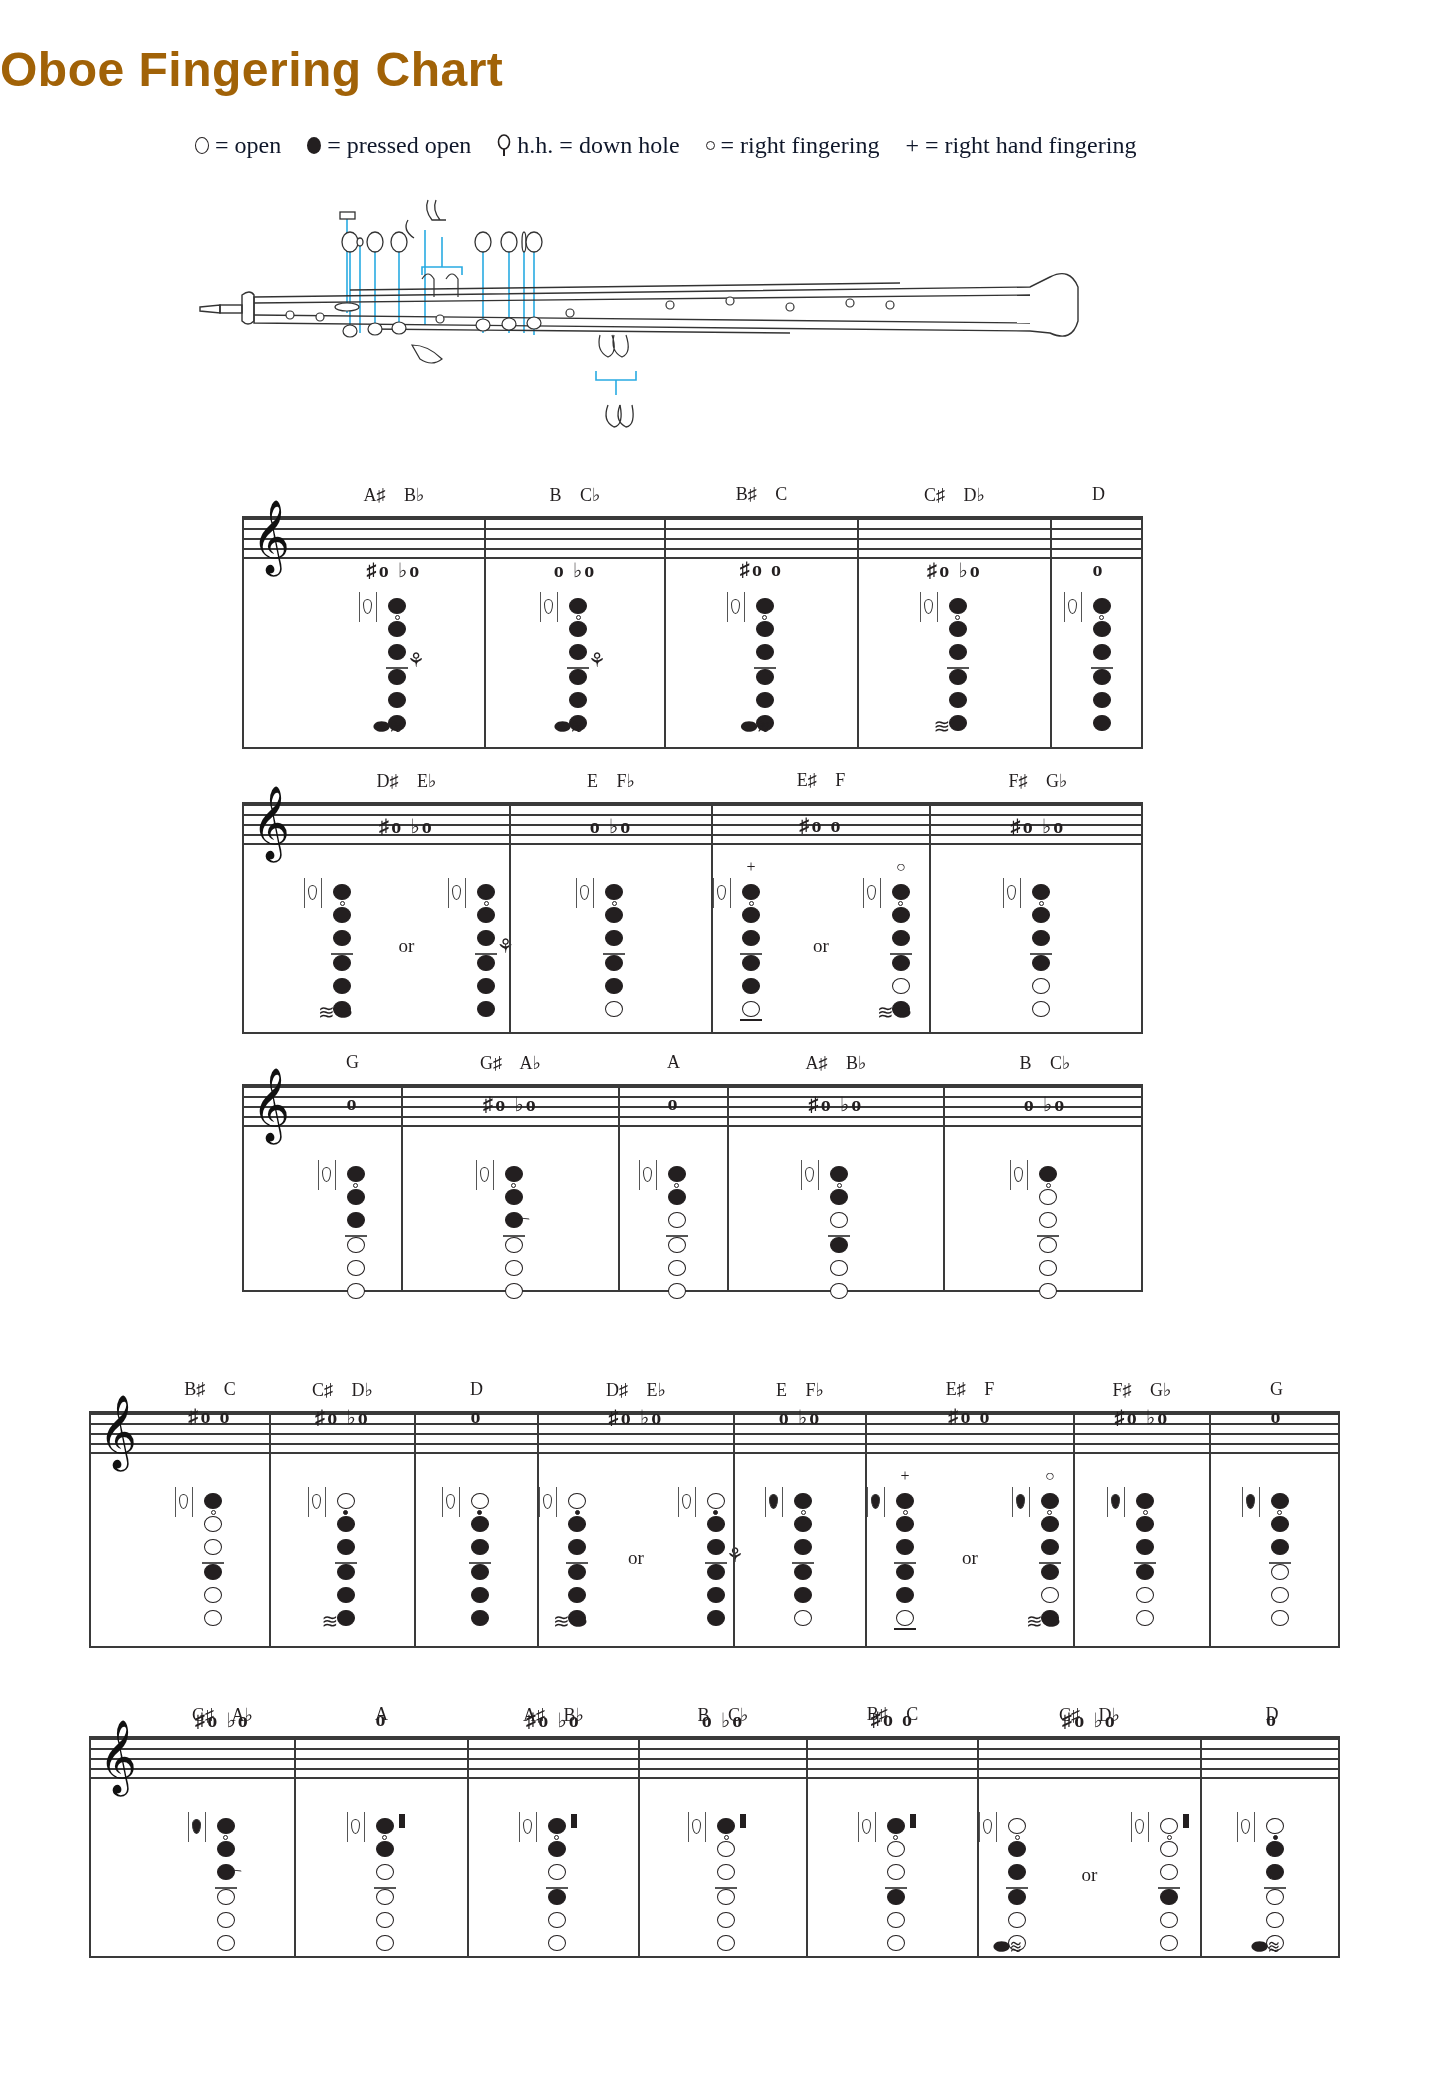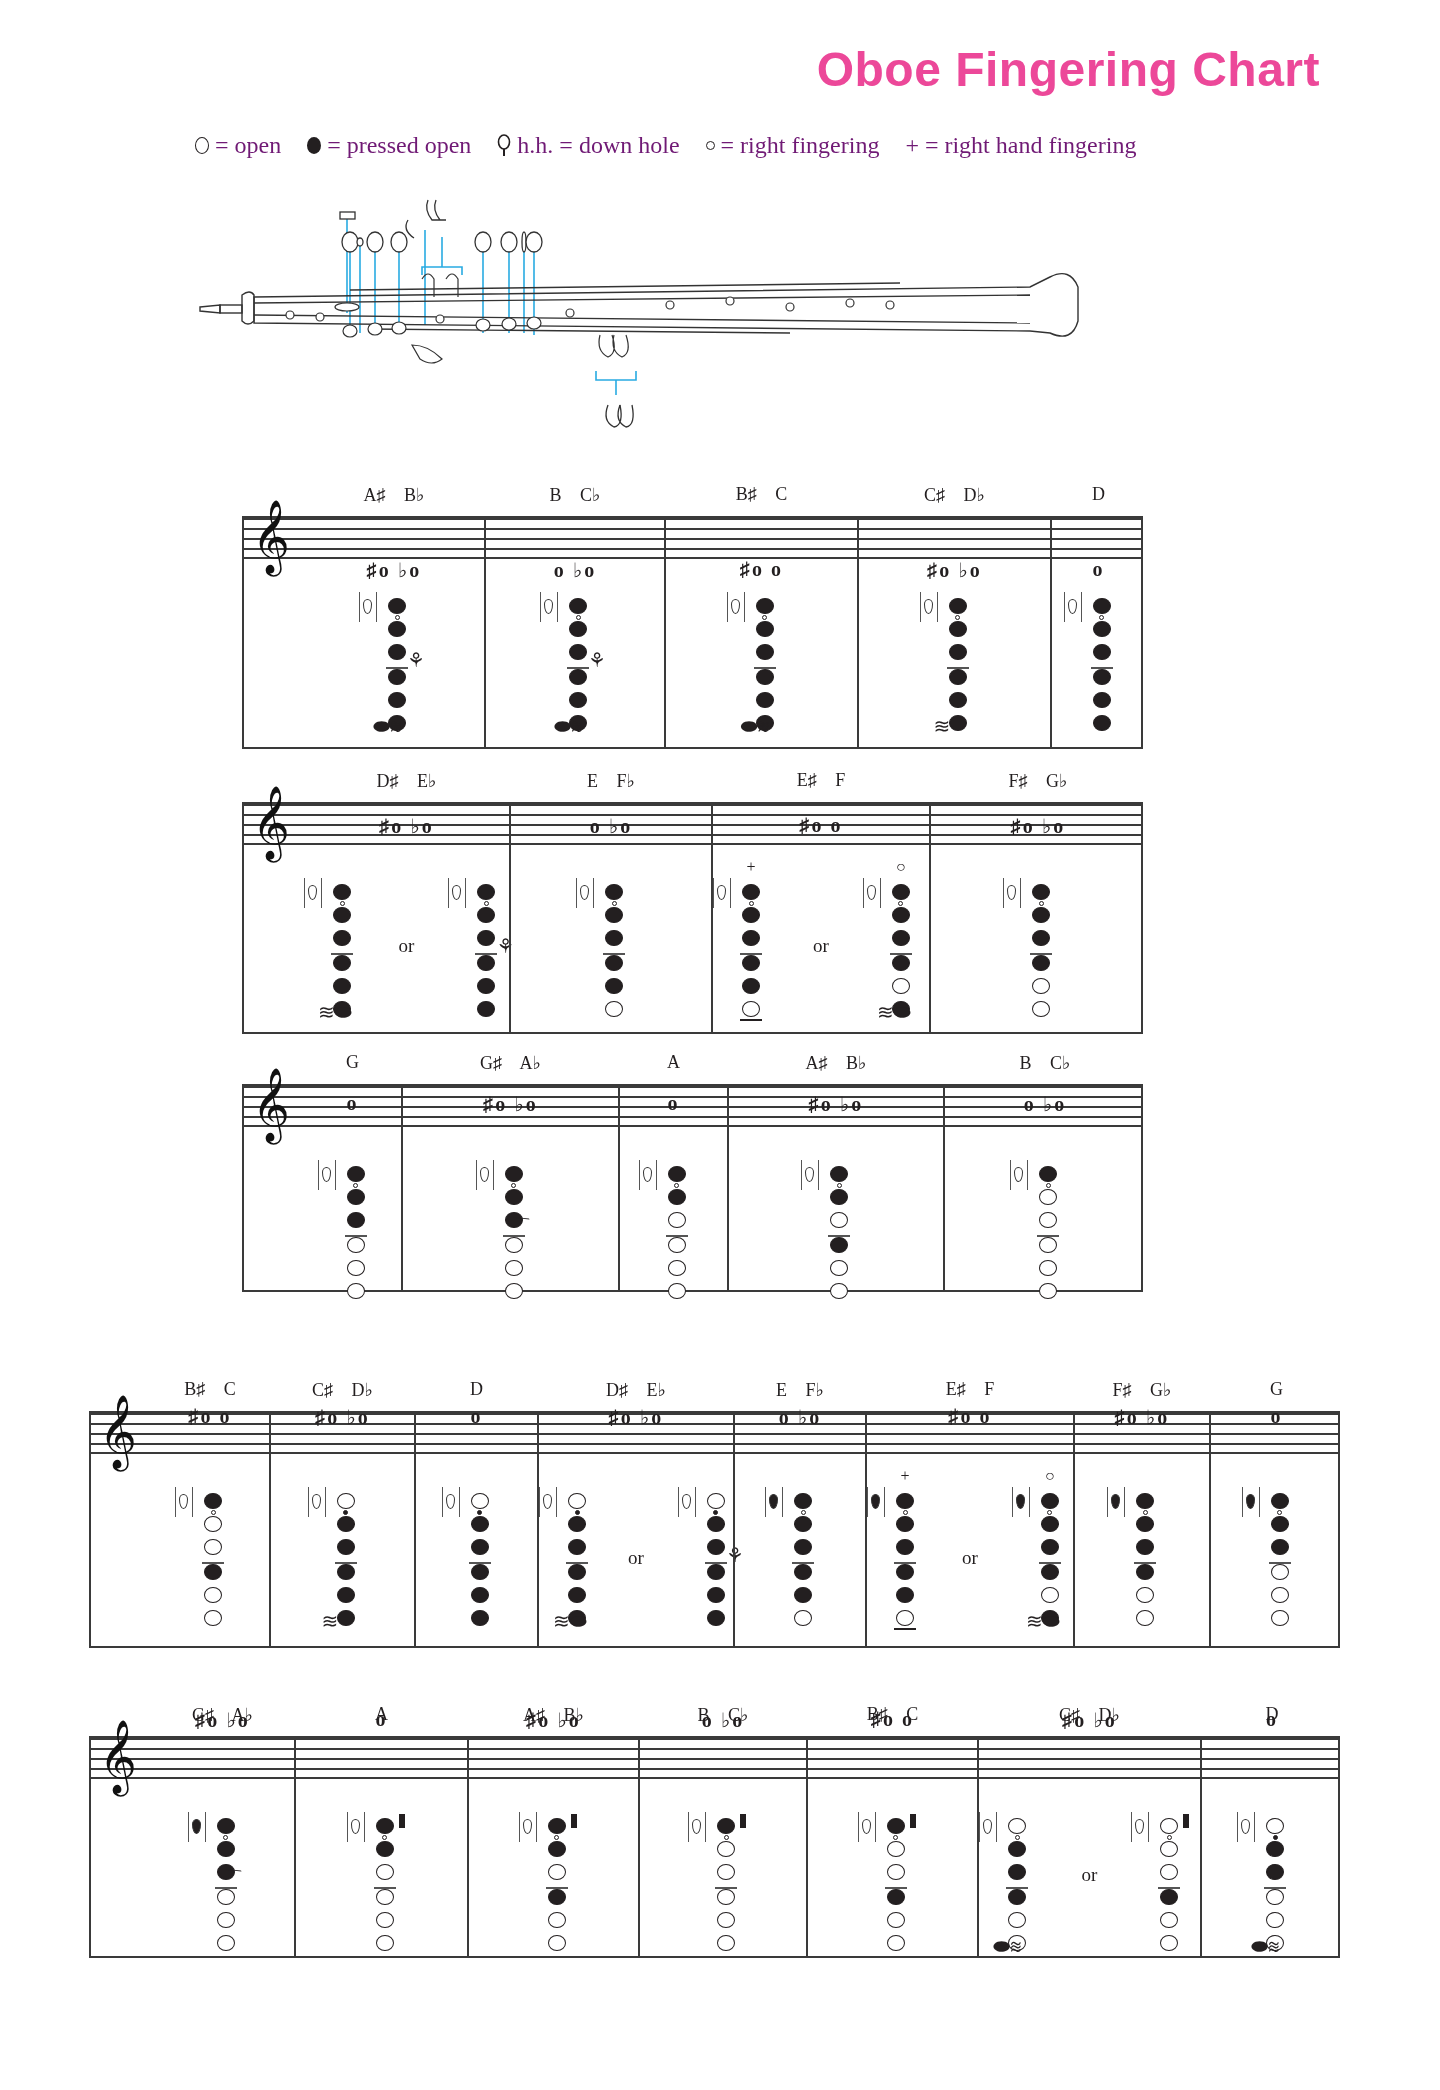--- a/index.html
+++ b/index.html
@@ -1,22 +1,22 @@
 <!DOCTYPE html>
 <html><head>
 <meta charset="utf-8">
 <style>
   html, body { margin: 0; padding: 0; background: #ffffff; }
   body { width: 1440px; height: 2090px; position: relative; overflow: hidden;
          font-family: "Liberation Serif", "DejaVu Serif", serif; color: #231f20; }
-  .title { position: absolute; left: 0; width: 1320px; top: 42px; text-align: right;
+  .title { position: absolute; left: 0; width: 1320px; top: 42px; text-align: left;
            font-family: "Liberation Sans", "DejaVu Sans", sans-serif; font-weight: bold;
-           font-size: 48px; color: #ec4899; letter-spacing: 0.5px; }
+           font-size: 48px; color: #a16207; letter-spacing: 0.5px; }
   .legend { position: absolute; top: 132px; left: 195px; width: 1060px; display: flex;
-            align-items: center; font-size: 24px; gap: 26px; color: #701a75; }
+            align-items: center; font-size: 24px; gap: 26px; color: #0f172a; }
   .legend .item { display: flex; align-items: center; gap: 6px; white-space: nowrap; }
   .lg-open { width: 14px; height: 17px; border: 1.6px solid #231f20; border-radius: 50%; box-sizing: border-box; }
   .lg-closed { width: 14px; height: 17px; background: #231f20; border-radius: 50%; }
   .lg-forked { width: 9px; height: 9px; border: 1.4px solid #231f20; border-radius: 50%; box-sizing: border-box; }
   .oboe { position: absolute; left: 190px; top: 195px; width: 1020px; height: 240px; }
   .system { position: absolute; border: 2px solid #3a3a3a; box-sizing: border-box; background: #fff; }
   .staff-lines { position: absolute; left: 0; right: 0; top: 0; height: 40px; }
   .staff-lines div { position: absolute; left: 0; right: 0; height: 1.5px; background: #3a3a3a; }
   .clef { position: absolute; left: 8px; top: -14px; font-size: 64px; line-height: 1;
           font-family: "DejaVu Sans", sans-serif; color: #111; }

